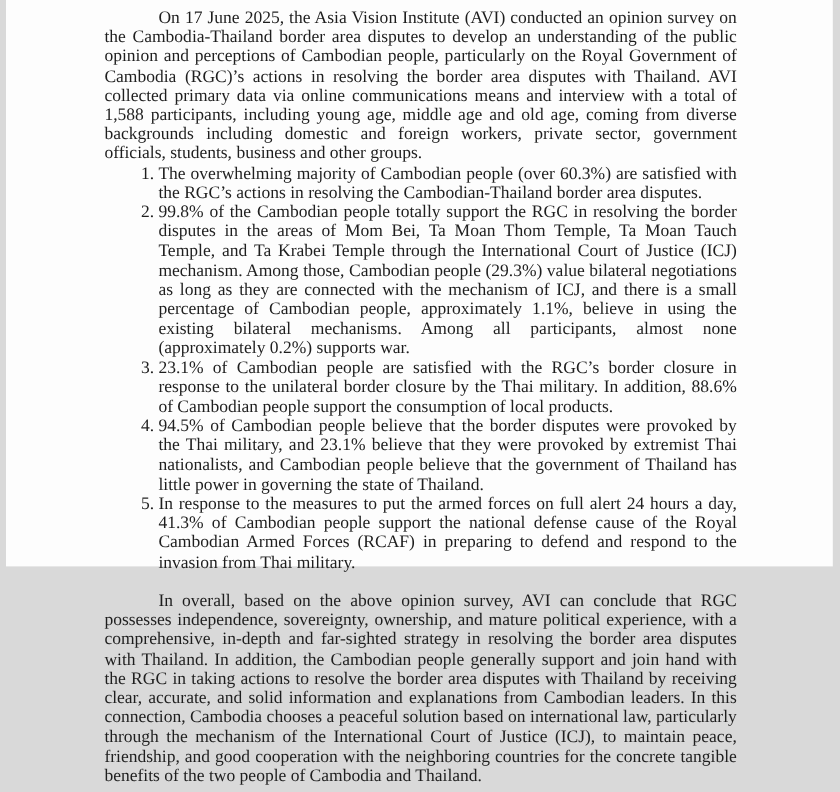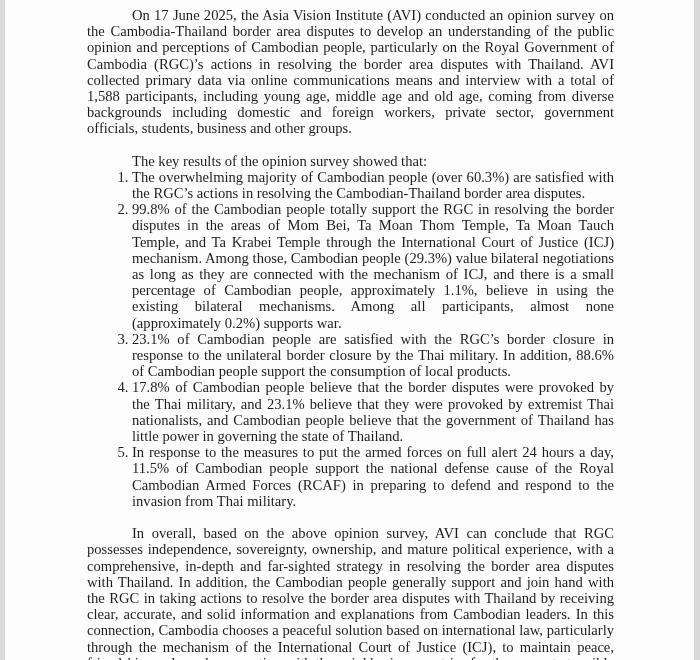--- a/index.html
+++ b/index.html
@@ -3,21 +3,21 @@
 <meta charset="utf-8">
 <style>
   html, body { margin: 0; padding: 0; }
   body {
     width: 700px; height: 660px; overflow: hidden;
     background: #d9d9d9;
     font-family: "Liberation Serif", serif;
     color: #1e1e1e;
   }
   .page {
-    position: absolute; left: 5px; top: 0; width: 689px; height: 660px;
+    position: absolute; left: 5px; top: 0; width: 689px; height: 472px;
     background: #fdfdfd;
   }
   .content {
     position: absolute; left: 82px; top: 7px; width: 527px;
     font-size: 14.6px; line-height: 16.2px;
     text-align: justify;
   }
   p { margin: 0; }
   .indent { text-indent: 45px; }
   .intro { margin-top: 16px; padding-left: 45px; }
@@ -25,23 +25,22 @@
   ol li { padding-left: 0; }
   ol li::marker { font-family: "Liberation Serif", serif; }
   .conclusion { margin-top: 16px; }
 </style>
 </head>
 <body>
 
 <div class="page">
   <div class="content">
     <p class="indent">On 17 June 2025, the Asia Vision Institute (AVI) conducted an opinion survey on the Cambodia-Thailand border area disputes to develop an understanding of the public opinion and perceptions of Cambodian people, particularly on the Royal Government of Cambodia (RGC)’s actions in resolving the border area disputes with Thailand. AVI collected primary data via online communications means and interview with a total of 1,588 participants, including young age, middle age and old age, coming from diverse backgrounds including domestic and foreign workers, private sector, government officials, students, business and other groups.</p>
-    <p class="intro">The key results of the opinion survey showed that:</p>
     <ol>
       <li>The overwhelming majority of Cambodian people (over 60.3%) are satisfied with the RGC’s actions in resolving the Cambodian-Thailand border area disputes.</li>
       <li>99.8% of the Cambodian people totally support the RGC in resolving the border disputes in the areas of Mom Bei, Ta Moan Thom Temple, Ta Moan Tauch Temple, and Ta Krabei Temple through the International Court of Justice (ICJ) mechanism. Among those, Cambodian people (29.3%) value bilateral negotiations as long as they are connected with the mechanism of ICJ, and there is a small percentage of Cambodian people, approximately 1.1%, believe in using the existing bilateral mechanisms. Among all participants, almost none (approximately 0.2%) supports war.</li>
       <li>23.1% of Cambodian people are satisfied with the RGC’s border closure in response to the unilateral border closure by the Thai military. In addition, 88.6% of Cambodian people support the consumption of local products.</li>
-      <li>17.8% of Cambodian people believe that the border disputes were provoked by the Thai military, and 23.1% believe that they were provoked by extremist Thai nationalists, and Cambodian people believe that the government of Thailand has little power in governing the state of Thailand.</li>
-      <li>In response to the measures to put the armed forces on full alert 24 hours a day, 11.5% of Cambodian people support the national defense cause of the Royal Cambodian Armed Forces (RCAF) in preparing to defend and respond to the invasion from Thai military.</li>
+      <li>94.5% of Cambodian people believe that the border disputes were provoked by the Thai military, and 23.1% believe that they were provoked by extremist Thai nationalists, and Cambodian people believe that the government of Thailand has little power in governing the state of Thailand.</li>
+      <li>In response to the measures to put the armed forces on full alert 24 hours a day, 41.3% of Cambodian people support the national defense cause of the Royal Cambodian Armed Forces (RCAF) in preparing to defend and respond to the invasion from Thai military.</li>
     </ol>
     <p class="indent conclusion">In overall, based on the above opinion survey, AVI can conclude that RGC possesses independence, sovereignty, ownership, and mature political experience, with a comprehensive, in-depth and far-sighted strategy in resolving the border area disputes with Thailand. In addition, the Cambodian people generally support and join hand with the RGC in taking actions to resolve the border area disputes with Thailand by receiving clear, accurate, and solid information and explanations from Cambodian leaders. In this connection, Cambodia chooses a peaceful solution based on international law, particularly through the mechanism of the International Court of Justice (ICJ), to maintain peace, friendship, and good cooperation with the neighboring countries for the concrete tangible benefits of the two people of Cambodia and Thailand.</p>
   </div>
 </div>
 
 </body></html>

